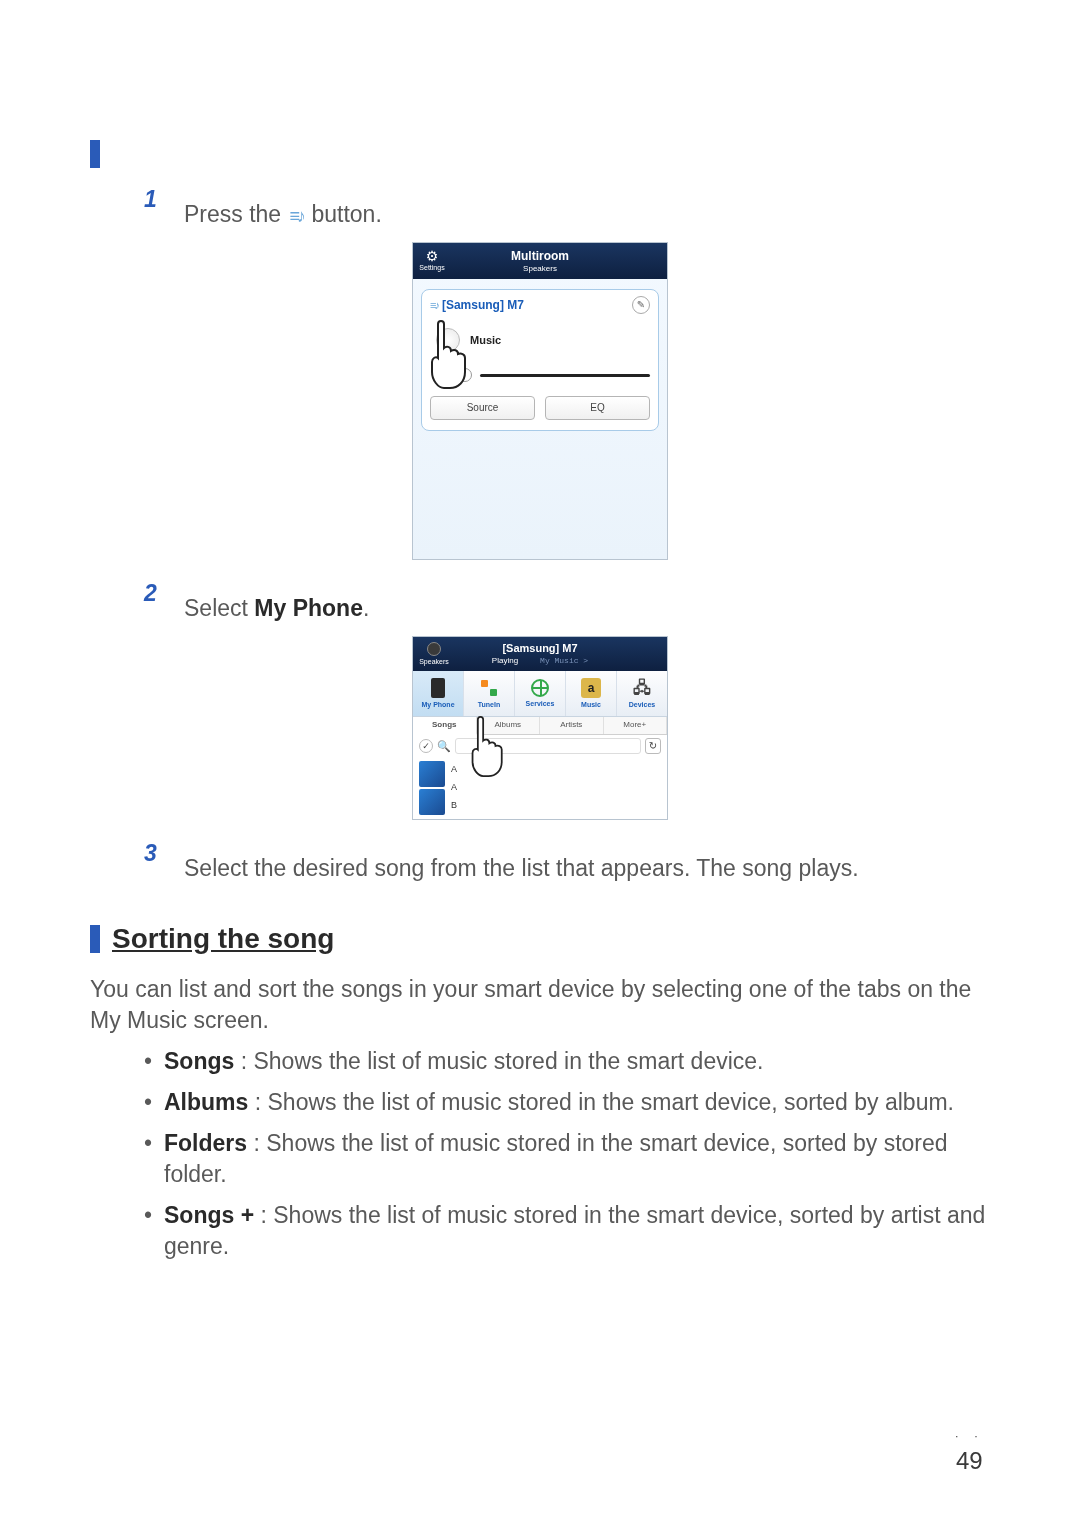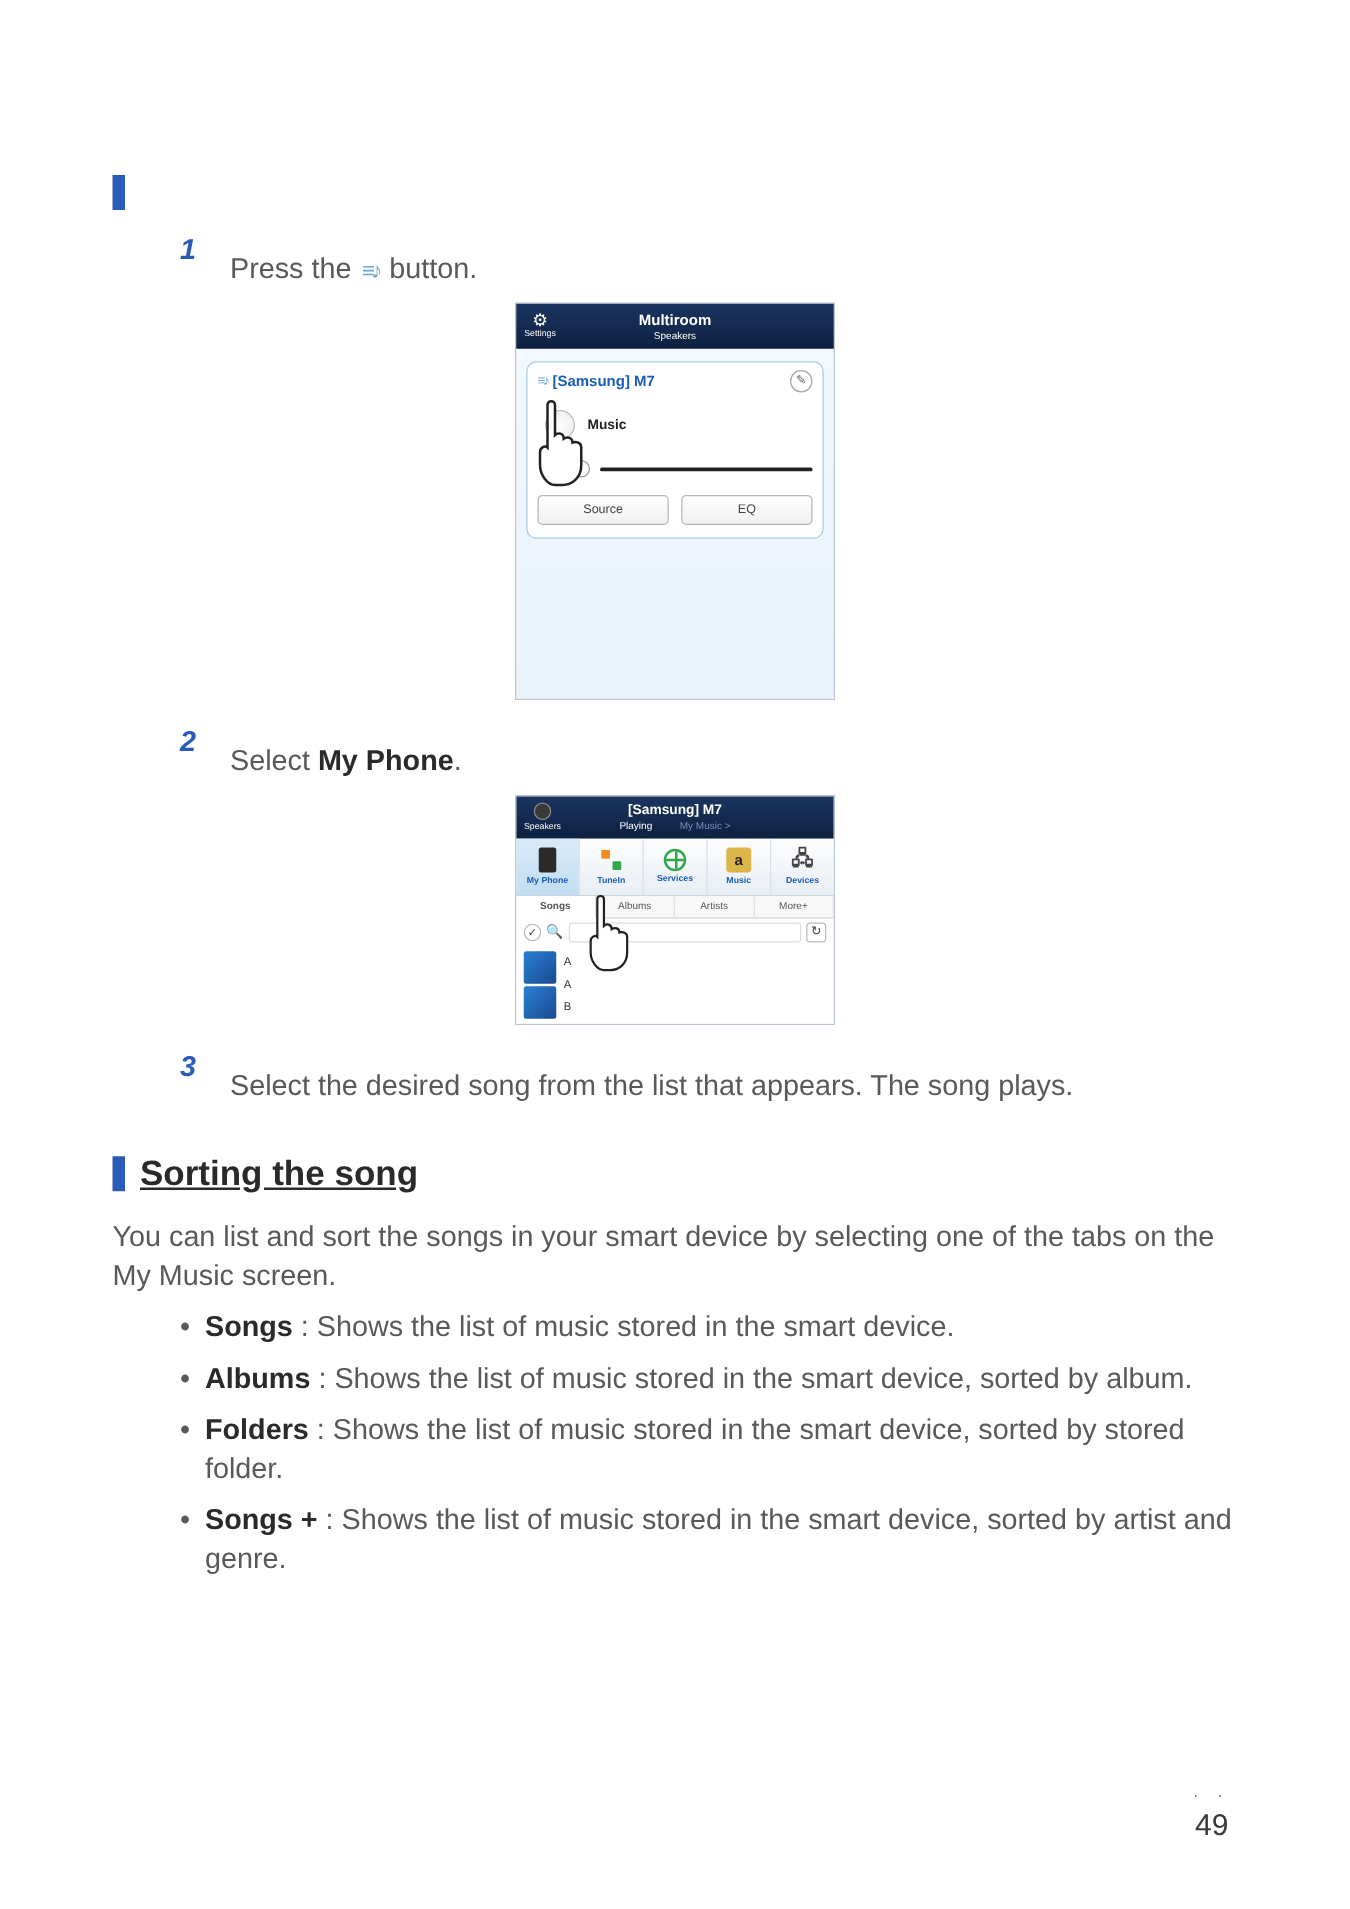--- a/index.html
+++ b/index.html
@@ -156,21 +156,21 @@
   }
   .shot2 .spk-btn {
     width: 42px; height: 100%; display: flex; flex-direction: column; align-items: center; justify-content: center;
     font-size: 7px;
   }
   .shot2 .spk-btn .dot { width: 14px; height: 14px; border: 1px solid #888; border-radius: 50%; background:#3a3a3a; margin-bottom: 1px;}
   .shot2 .title2 { flex:1; text-align:center; }
   .shot2 .title2-main { font-size: 11px; font-weight: bold;}
   .shot2 .title2-tabs { display:flex; justify-content:center; gap: 22px; font-size: 8px;}
   .shot2 .title2-tabs .active { color:#fff; }
-  .shot2 .title2-tabs .dim { color:#7a92b8; }
+  .shot2 .title2-tabs .dim { color:#7a92b8;font-family:Liberation Mono, monospace; }
   .shot2 .icon-row {
     height: 46px; background: linear-gradient(#fdfdfe,#e8eef5);
     display:flex; border-bottom: 1px solid #c8d4e0;
   }
   .shot2 .icon-cell {
     flex:1; display:flex; flex-direction:column; align-items:center; justify-content:center;
     border-right: 1px solid #d8e0ea; font-size: 7px; color:#1a5db8; font-weight:bold;
     gap: 2px;
   }
   .shot2 .icon-cell:last-child { border-right:none; }

